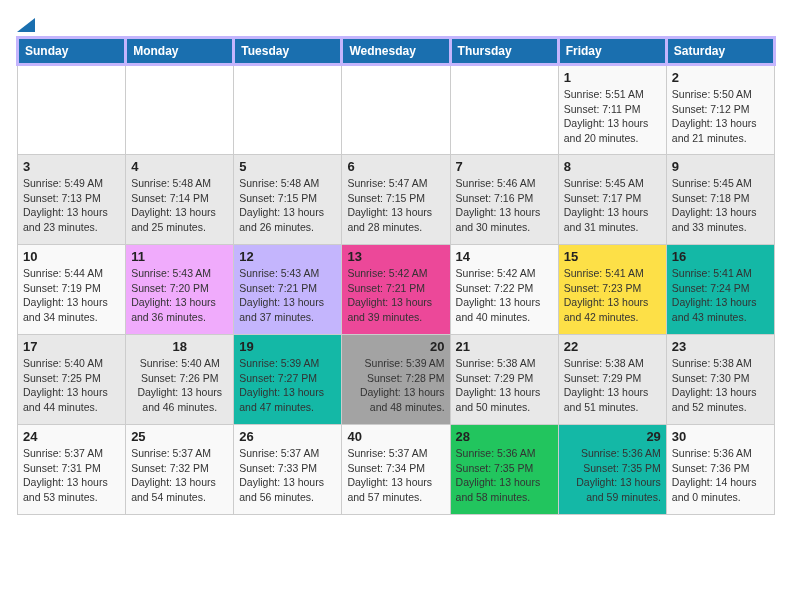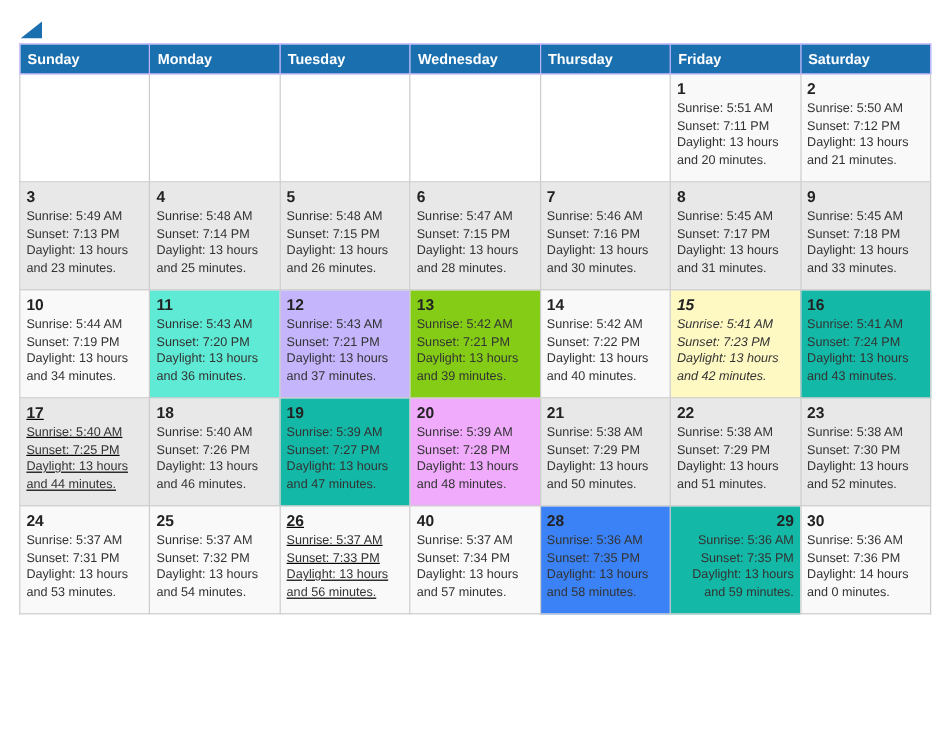--- a/index.html
+++ b/index.html
@@ -45,21 +45,21 @@
       border-collapse: collapse;
       font-size: 11px;
     }
     .calendar th {
       background: #1a6faf;
       color: #fff;
       text-align: left;
       padding: 5px 6px;
       font-size: 12px;
       font-weight: bold;
-      border: 1px solid #c4b5fd;
+      border: 3px solid #c4b5fd;
     }
     .calendar td {
       border: 1px solid #ccc;
       vertical-align: top;
       padding: 4px 5px;
       height: 90px;
       width: 108px;
       background: #fff;
     }
     .calendar tr:nth-child(odd) td {
@@ -157,59 +157,59 @@
         <td style="background: rgb(232, 232, 232);">
           <span class="day-num">9</span>
           <div class="day-info">Sunrise: 5:45 AM<br>Sunset: 7:18 PM<br>Daylight: 13 hours<br>and 33 minutes.</div>
         </td>
       </tr>
       <tr>
         <td style="background: rgb(249, 249, 249); margin-left: 10px;">
           <span class="day-num">10</span>
           <div class="day-info">Sunrise: 5:44 AM<br>Sunset: 7:19 PM<br>Daylight: 13 hours<br>and 34 minutes.</div>
         </td>
-        <td style="background: #5eead4;">
+        <td style="background: #f0abfc;">
           <span class="day-num">11</span>
           <div class="day-info">Sunrise: 5:43 AM<br>Sunset: 7:20 PM<br>Daylight: 13 hours<br>and 36 minutes.</div>
         </td>
         <td style="background: #c4b5fd;">
           <span class="day-num">12</span>
           <div class="day-info">Sunrise: 5:43 AM<br>Sunset: 7:21 PM<br>Daylight: 13 hours<br>and 37 minutes.</div>
         </td>
-        <td style="background: #84cc16;">
+        <td style="background: #ec4899;">
           <span class="day-num">13</span>
           <div class="day-info">Sunrise: 5:42 AM<br>Sunset: 7:21 PM<br>Daylight: 13 hours<br>and 39 minutes.</div>
         </td>
         <td style="background: rgb(249, 249, 249);">
           <span class="day-num">14</span>
           <div class="day-info">Sunrise: 5:42 AM<br>Sunset: 7:22 PM<br>Daylight: 13 hours<br>and 40 minutes.</div>
         </td>
-        <td style="background: #fef9c3; font-style: italic;">
+        <td style="background: #fde047;">
           <span class="day-num">15</span>
           <div class="day-info">Sunrise: 5:41 AM<br>Sunset: 7:23 PM<br>Daylight: 13 hours<br>and 42 minutes.</div>
         </td>
         <td style="background: #14b8a6;">
           <span class="day-num">16</span>
           <div class="day-info">Sunrise: 5:41 AM<br>Sunset: 7:24 PM<br>Daylight: 13 hours<br>and 43 minutes.</div>
         </td>
       </tr>
       <tr>
-        <td style="background: rgb(232, 232, 232); text-decoration: underline;">
+        <td style="background: rgb(232, 232, 232);">
           <span class="day-num">17</span>
           <div class="day-info">Sunrise: 5:40 AM<br>Sunset: 7:25 PM<br>Daylight: 13 hours<br>and 44 minutes.</div>
         </td>
-        <td style="background: rgb(232, 232, 232);">
+        <td style="background: rgb(232, 232, 232); text-align: center;">
           <span class="day-num">18</span>
           <div class="day-info">Sunrise: 5:40 AM<br>Sunset: 7:26 PM<br>Daylight: 13 hours<br>and 46 minutes.</div>
         </td>
         <td style="background: #14b8a6;">
           <span class="day-num">19</span>
           <div class="day-info">Sunrise: 5:39 AM<br>Sunset: 7:27 PM<br>Daylight: 13 hours<br>and 47 minutes.</div>
         </td>
-        <td style="background: #f0abfc;">
+        <td style="background: #a3a3a3; text-align: right;">
           <span class="day-num">20</span>
           <div class="day-info">Sunrise: 5:39 AM<br>Sunset: 7:28 PM<br>Daylight: 13 hours<br>and 48 minutes.</div>
         </td>
         <td style="background: rgb(232, 232, 232);">
           <span class="day-num">21</span>
           <div class="day-info">Sunrise: 5:38 AM<br>Sunset: 7:29 PM<br>Daylight: 13 hours<br>and 50 minutes.</div>
         </td>
         <td style="background: rgb(232, 232, 232);">
           <span class="day-num">22</span>
           <div class="day-info">Sunrise: 5:38 AM<br>Sunset: 7:29 PM<br>Daylight: 13 hours<br>and 51 minutes.</div>
@@ -221,29 +221,29 @@
       </tr>
       <tr>
         <td style="background: rgb(249, 249, 249);">
           <span class="day-num">24</span>
           <div class="day-info">Sunrise: 5:37 AM<br>Sunset: 7:31 PM<br>Daylight: 13 hours<br>and 53 minutes.</div>
         </td>
         <td style="background: rgb(249, 249, 249);">
           <span class="day-num">25</span>
           <div class="day-info">Sunrise: 5:37 AM<br>Sunset: 7:32 PM<br>Daylight: 13 hours<br>and 54 minutes.</div>
         </td>
-        <td style="background: rgb(249, 249, 249); text-decoration: underline;">
+        <td style="background: rgb(249, 249, 249);">
           <span class="day-num">26</span>
           <div class="day-info">Sunrise: 5:37 AM<br>Sunset: 7:33 PM<br>Daylight: 13 hours<br>and 56 minutes.</div>
         </td>
         <td style="background: rgb(249, 249, 249);">
           <span class="day-num">40</span>
           <div class="day-info">Sunrise: 5:37 AM<br>Sunset: 7:34 PM<br>Daylight: 13 hours<br>and 57 minutes.</div>
         </td>
-        <td style="background: #3b82f6;">
+        <td style="background: #22c55e;">
           <span class="day-num">28</span>
           <div class="day-info">Sunrise: 5:36 AM<br>Sunset: 7:35 PM<br>Daylight: 13 hours<br>and 58 minutes.</div>
         </td>
         <td style="background: #14b8a6; text-align: right;">
           <span class="day-num">29</span>
           <div class="day-info">Sunrise: 5:36 AM<br>Sunset: 7:35 PM<br>Daylight: 13 hours<br>and 59 minutes.</div>
         </td>
         <td style="background: rgb(249, 249, 249);">
           <span class="day-num">30</span>
           <div class="day-info">Sunrise: 5:36 AM<br>Sunset: 7:36 PM<br>Daylight: 14 hours<br>and 0 minutes.</div>

